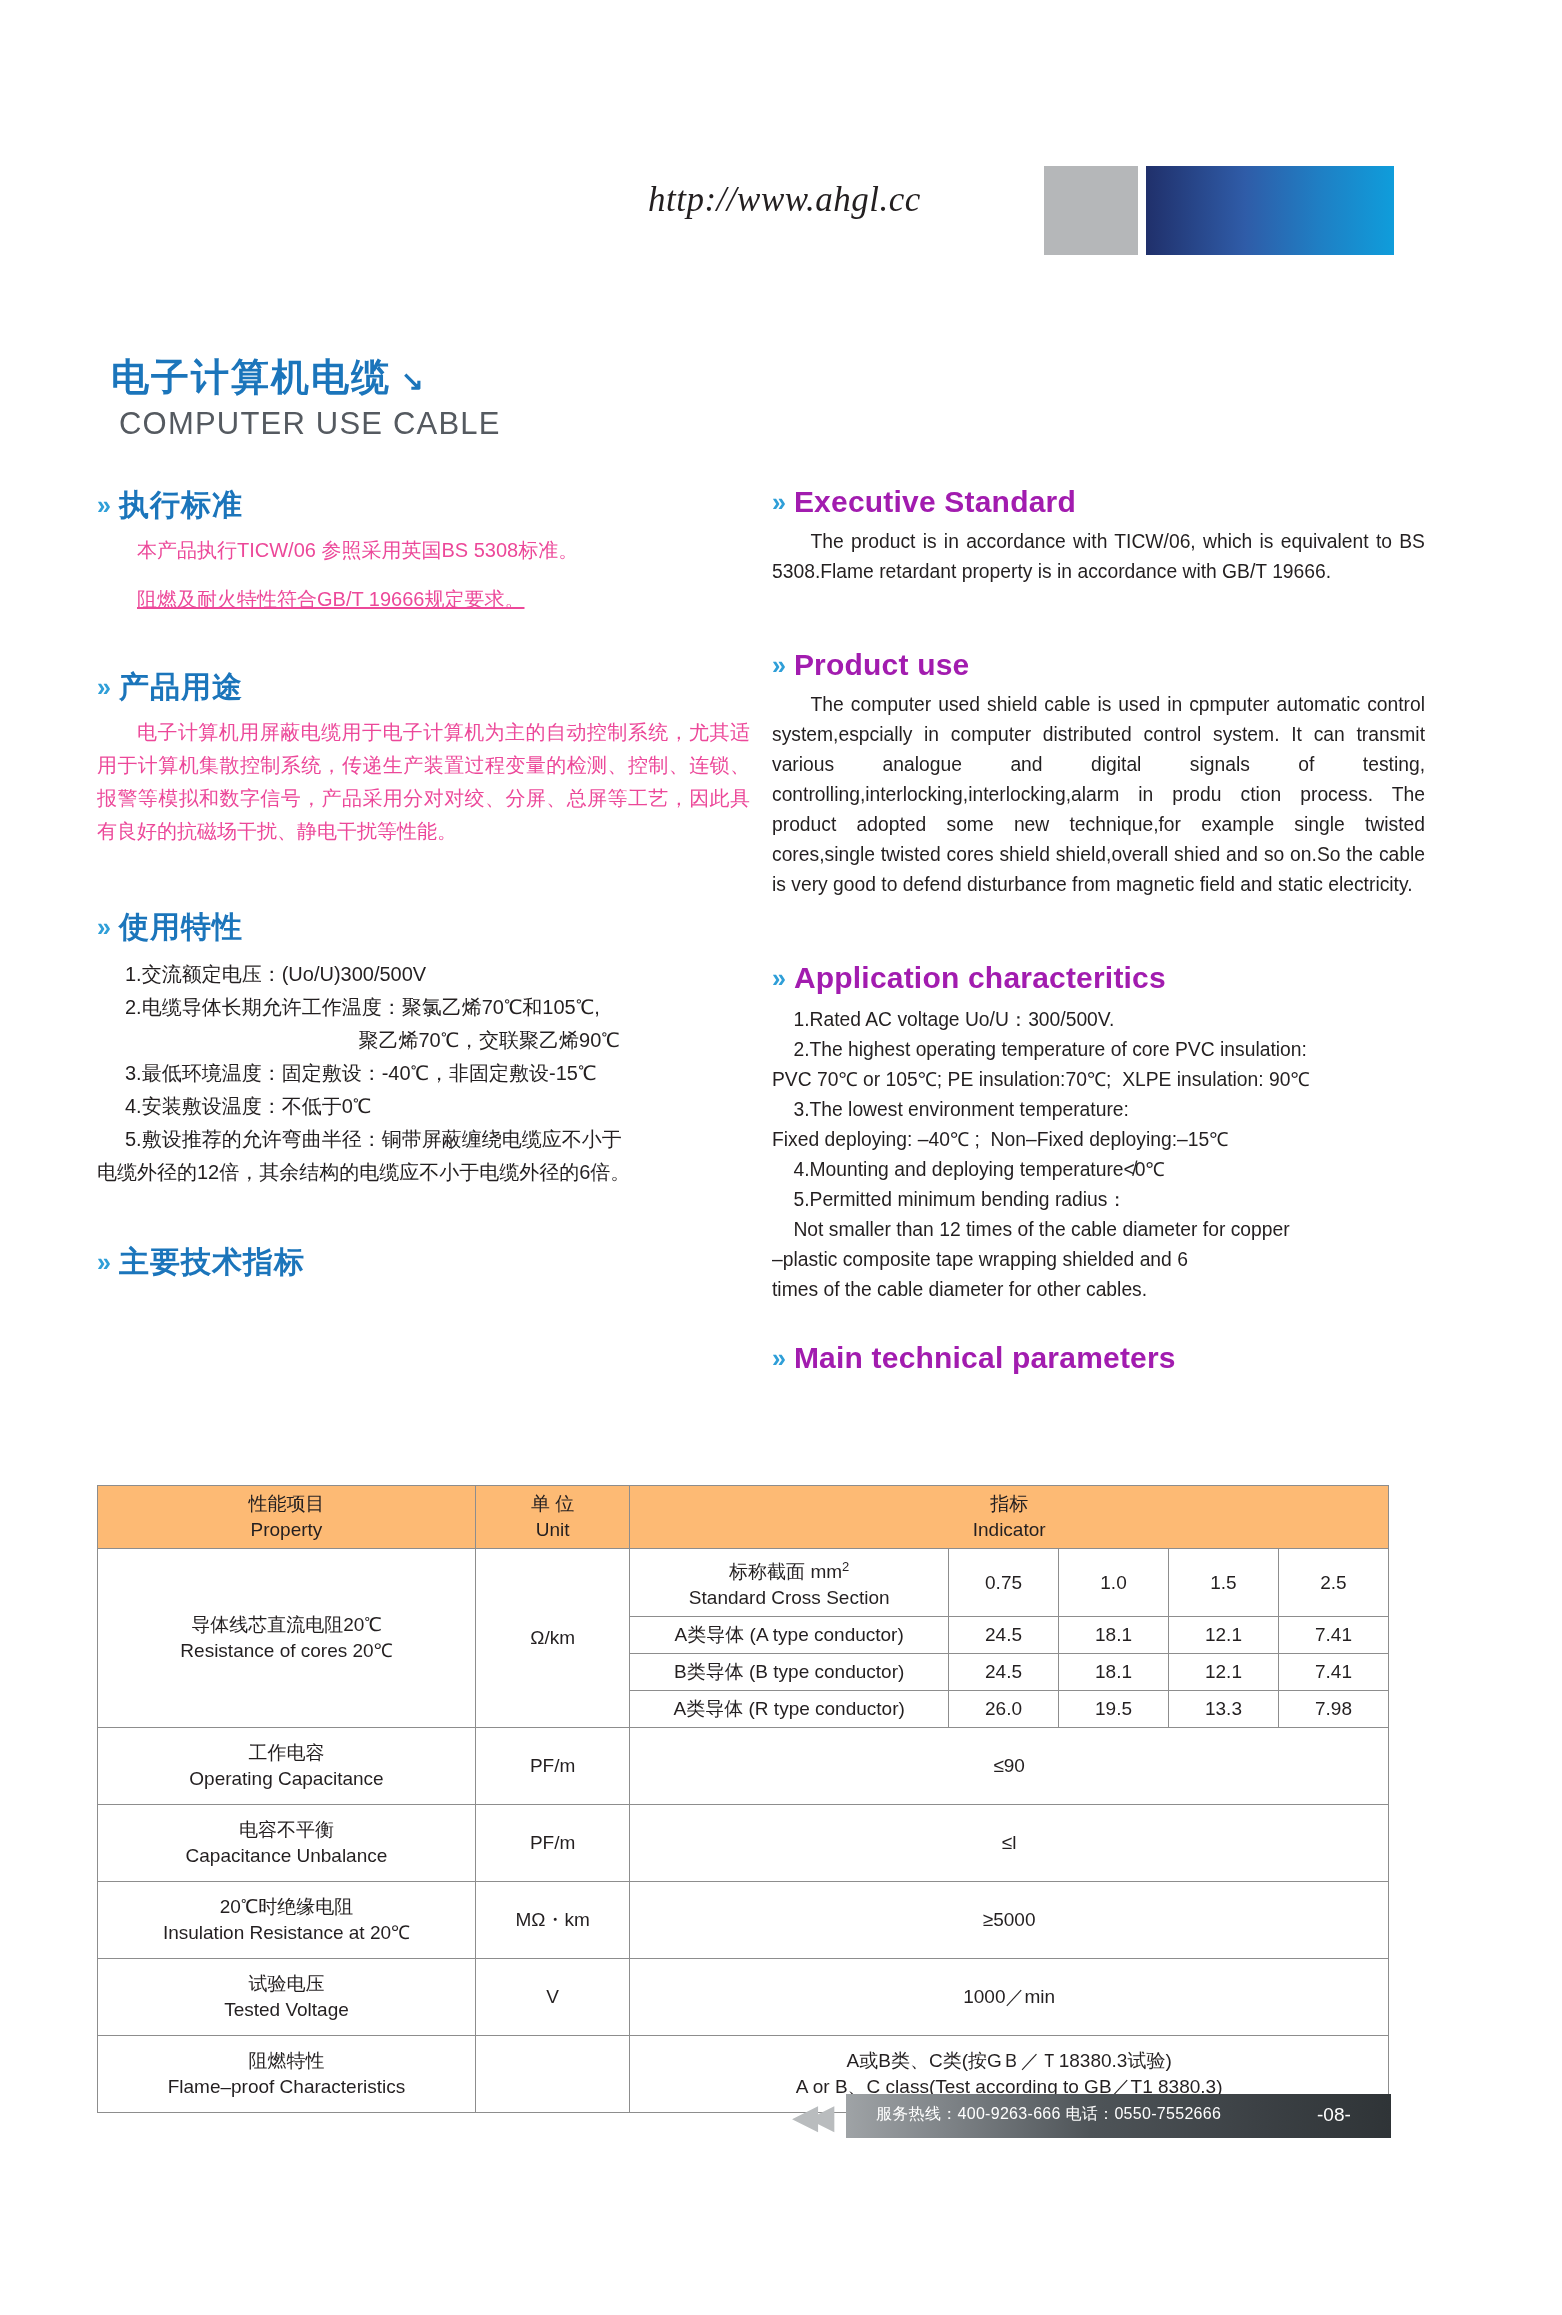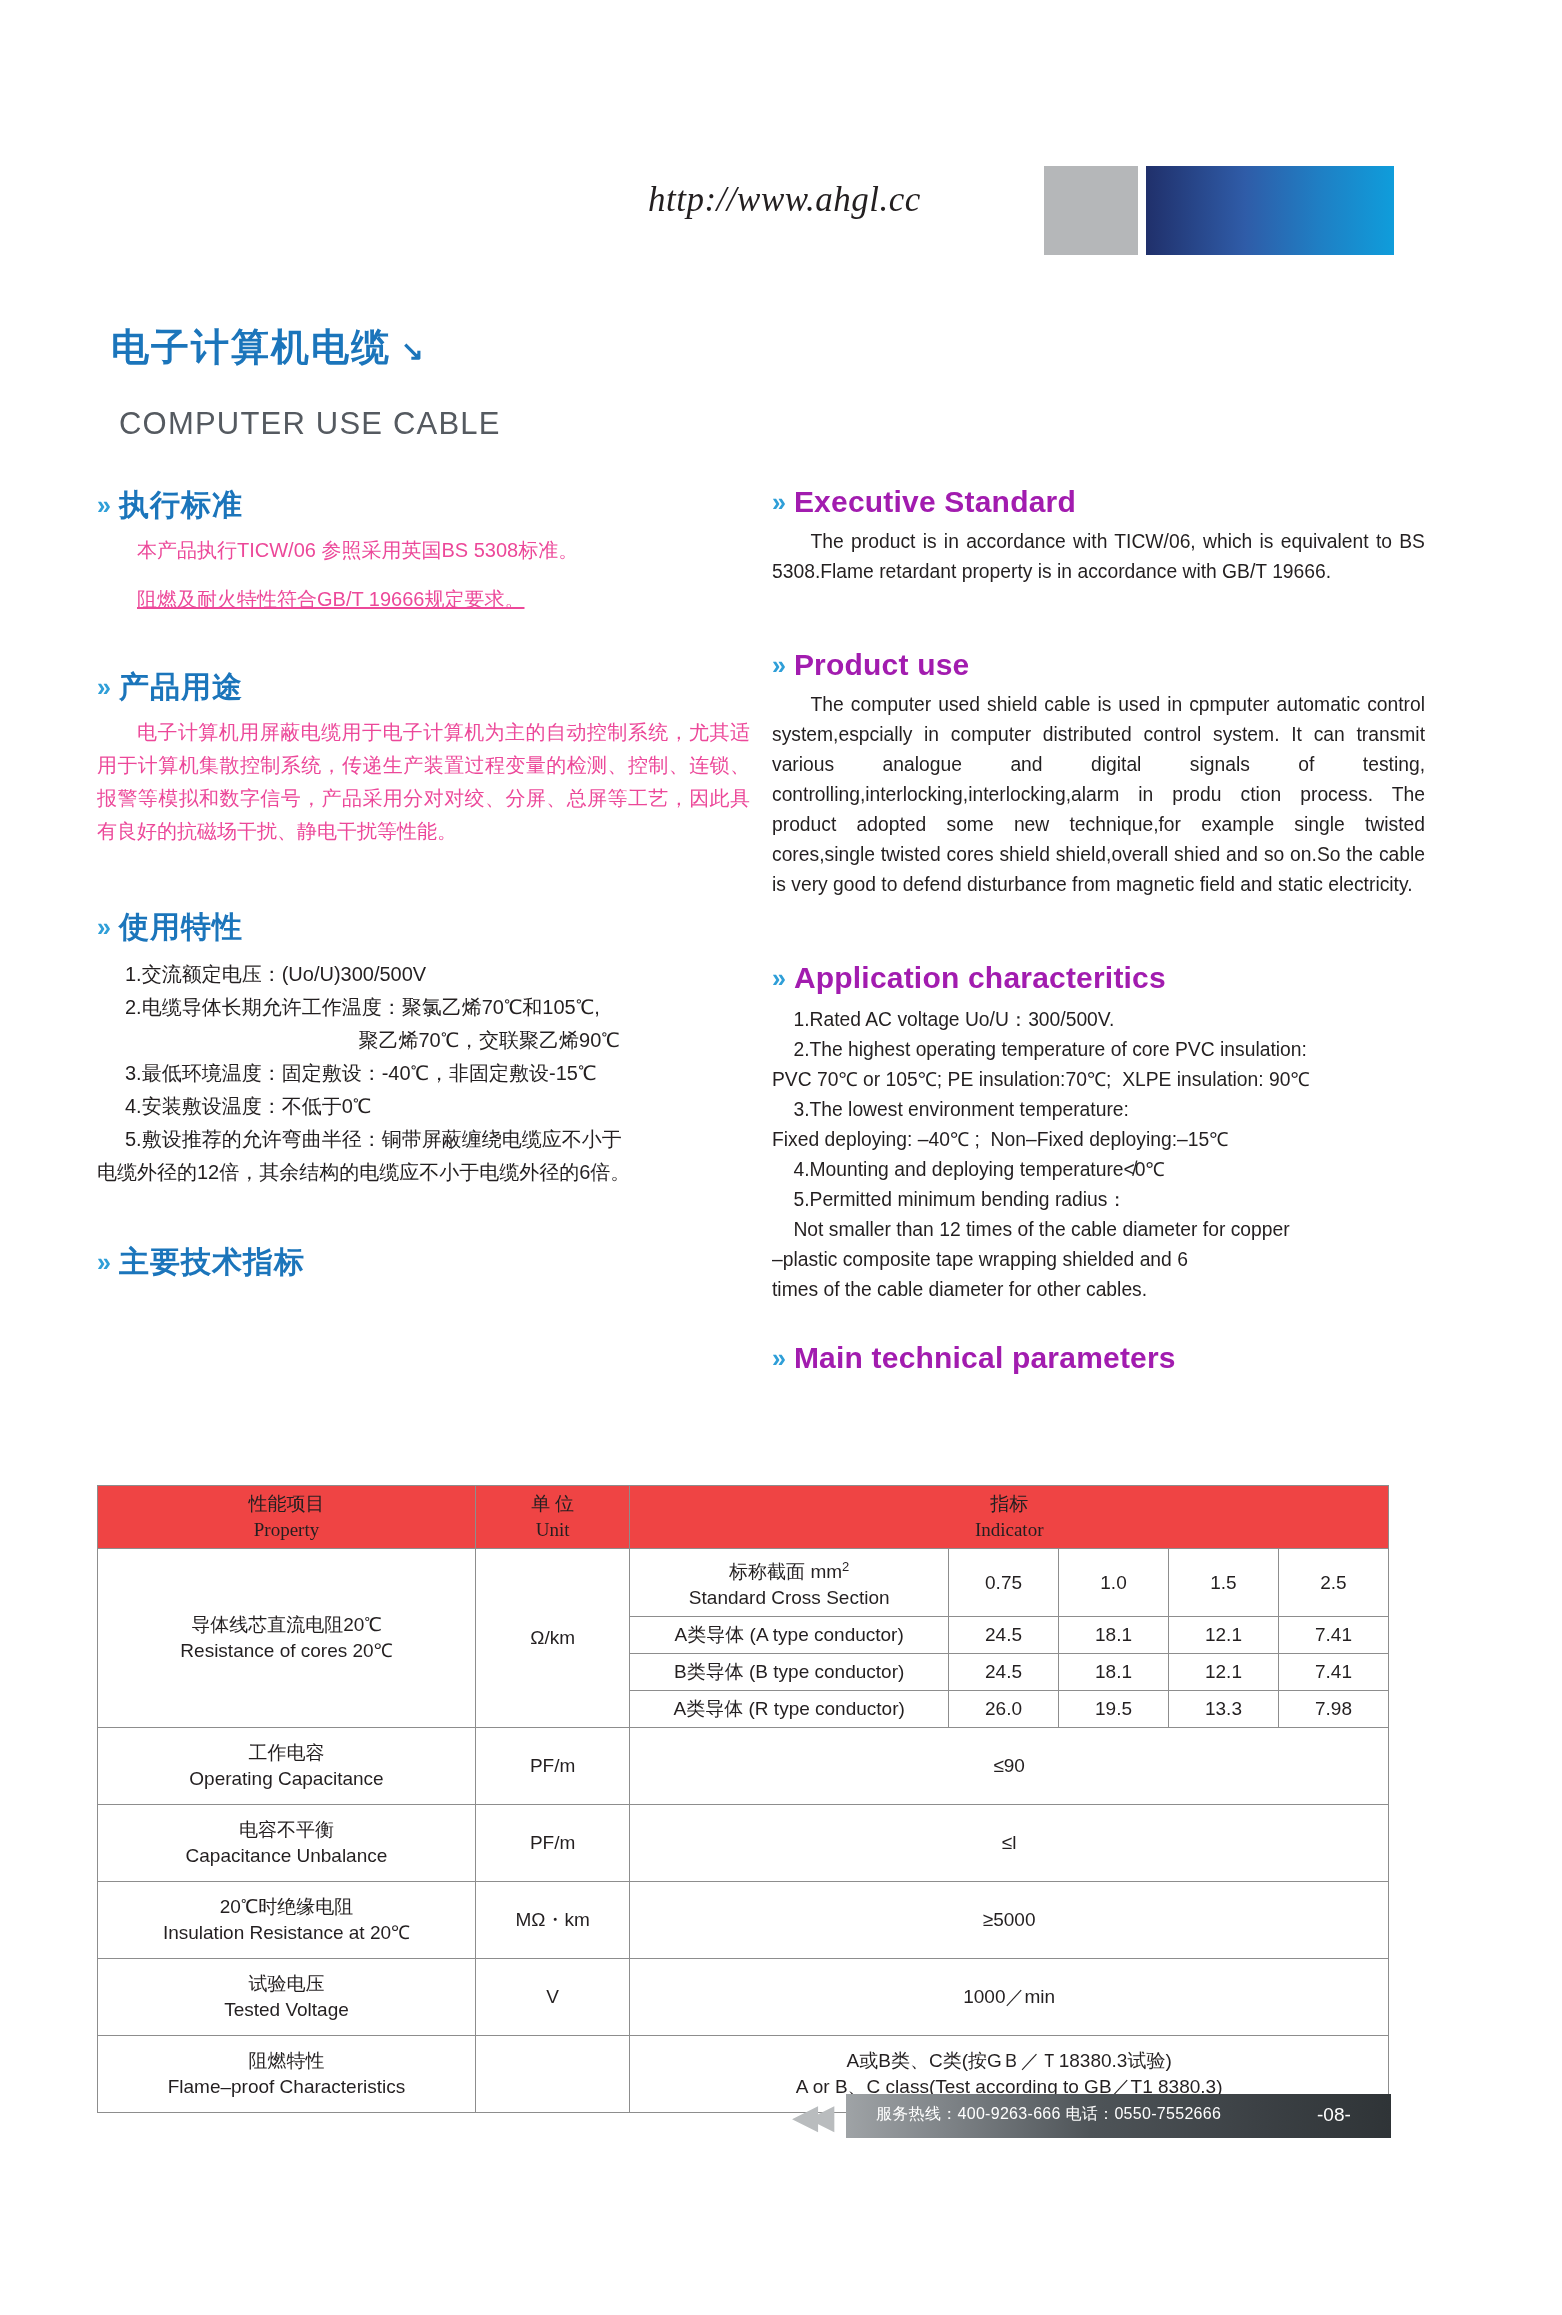--- a/index.html
+++ b/index.html
@@ -54,21 +54,21 @@
     top: 0px;
     width: 248px;
     height: 89px;
     background: linear-gradient(90deg, #20306b 0%, #2f5ca8 40%, #1f7fc4 70%, #0f9ddb 100%);
   }
 
   
   .title-zh {
     position: absolute;
     left: 111px;
-    top: 322px;
+    top: 352px;
     font-size: 38px;
     font-weight: bold;
     color: #1b75bb;
     letter-spacing: 2px;
   }
   .title-arrow {
     display: inline-block;
     font-size: 27px;
     margin-left: 10px;
     color: #1b75bb;
@@ -173,23 +173,22 @@
     color: #231f20;
   }
   table.spec td, table.spec th {
     border: 1px solid #8d8d8d;
     text-align: center;
     vertical-align: middle;
     padding: 5px 4px;
     font-weight: normal;
   }
   .hdr-row td {
-    background: #ef4444;
+    background: #fdba74;
     padding: 10px 4px;
-    font-family: Liberation Serif, serif;
   }
   .two-line {
     line-height: 26px;
   }
   .small-sup { font-size: 13px; vertical-align: super; }
 
   
   .footer {
     position: absolute;
     left: 0;

